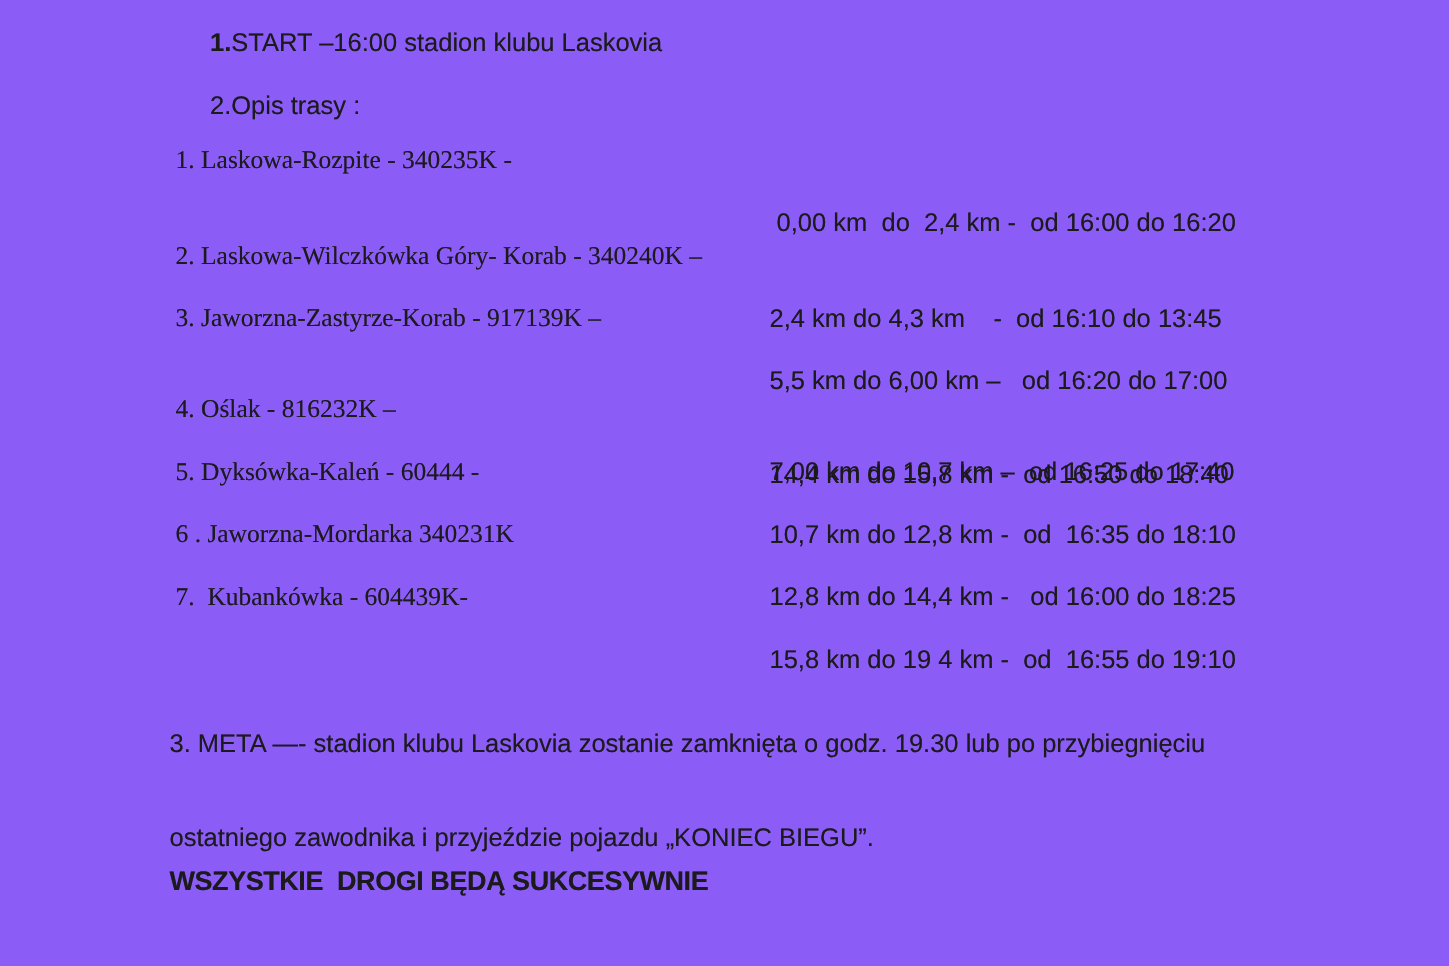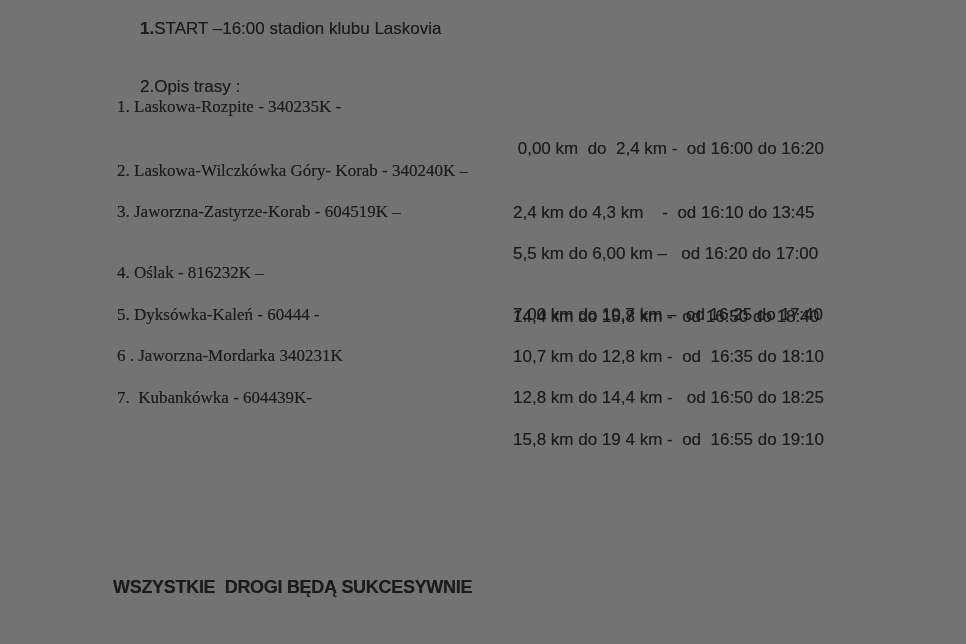--- a/index.html
+++ b/index.html
@@ -1,30 +1,30 @@
 <!DOCTYPE html>
 <html><head>
 <meta charset="utf-8">
 <style>
   html, body { margin: 0; padding: 0; background: #ffffff; }
   .page {
     position: relative;
     width: 966px;
     height: 644px;
-    background: #737373;
+    background: #8b5cf6;
     overflow: hidden;
     font-family: "Liberation Sans", sans-serif;
     color: #1b1b1b;
     text-shadow: 0 0 0.3px rgba(0,0,0,0.45);
   }
   .t { position: absolute; white-space: pre; font-size: 17px; line-height: 21px; }
 
   .start-line { left: 140px; top: 18px; }
   .start-number { font-weight: bold; }
-  .opis-line { left: 140px; top: 60px; margin-top: 16px; }
+  .opis-line { left: 140px; top: 60px; }
 
   .route-row { position: absolute; left: 117px; width: 760px; }
   .route-row .route-name { position: absolute; left: 0; top: 0; white-space: pre; font-size: 17px; line-height: 21px; font-family: Liberation Serif, serif; }
   .route-row .route-times { position: absolute; left: 396px; top: 0; white-space: pre; font-size: 17px; line-height: 21px; }
   .route-row .time-line { white-space: pre; }
   .row-1 { top: 96px; }
   .row-2 { top: 160px; }
   .row-3 { top: 201px; }
   .row-4 { top: 262px; }
   .row-5 { top: 304px; }
@@ -55,21 +55,21 @@
   </div>
 
   <div class="route-row row-2">
     <div class="route-name">2. Laskowa-Wilczkówka Góry- Korab - 340240K –</div>
     <div class="route-times">
       <div class="time-line">2,4 km do 4,3 km    -  od 16:10 do 13:45</div>
     </div>
   </div>
 
   <div class="route-row row-3">
-    <div class="route-name">3. Jaworzna-Zastyrze-Korab - 604519K –</div>
+    <div class="route-name">3. Jaworzna-Zastyrze-Korab - 917139K –</div>
     <div class="route-times">
       <div class="time-line">5,5 km do 6,00 km –   od 16:20 do 17:00</div>
       <div class="time-line">14,4 km do 15,8 km -  od 16:50 do 18:40</div>
     </div>
   </div>
 
   <div class="route-row row-4">
     <div class="route-name">4. Oślak - 816232K –</div>
     <div class="route-times">
       <div class="time-line">7,00 km do 10,7 km –  od 16:25 do 17:40</div>
@@ -79,31 +79,35 @@
   <div class="route-row row-5">
     <div class="route-name">5. Dyksówka-Kaleń - 60444 -</div>
     <div class="route-times">
       <div class="time-line">10,7 km do 12,8 km -  od  16:35 do 18:10</div>
     </div>
   </div>
 
   <div class="route-row row-6">
     <div class="route-name">6 . Jaworzna-Mordarka 340231K</div>
     <div class="route-times">
-      <div class="time-line">12,8 km do 14,4 km -   od 16:50 do 18:25</div>
+      <div class="time-line">12,8 km do 14,4 km -   od 16:00 do 18:25</div>
     </div>
   </div>
 
   <div class="route-row row-7">
     <div class="route-name">7.  Kubankówka - 604439K-</div>
     <div class="route-times">
       <div class="time-line">15,8 km do 19 4 km -  od  16:55 do 19:10</div>
     </div>
   </div>
 
+  <div class="t meta-par">
+    <div class="line">3. META —- stadion klubu Laskovia zostanie zamknięta o godz. 19.30 lub po przybiegnięciu</div>
+    <div class="line">ostatniego zawodnika i przyjeździe pojazdu „KONIEC BIEGU”.</div>
+  </div>
 
   <div class="t bold-block roads-notice">
     <div class="line">WSZYSTKIE  DROGI BĘDĄ SUKCESYWNIE</div>
     
   </div>
 
   <div class="t bold-block pilot-notice">
     <div class="line">Biegi będą pilotowan i zamykane pilotem przez POLICJĘ lub pojazd</div>
     
   </div>

